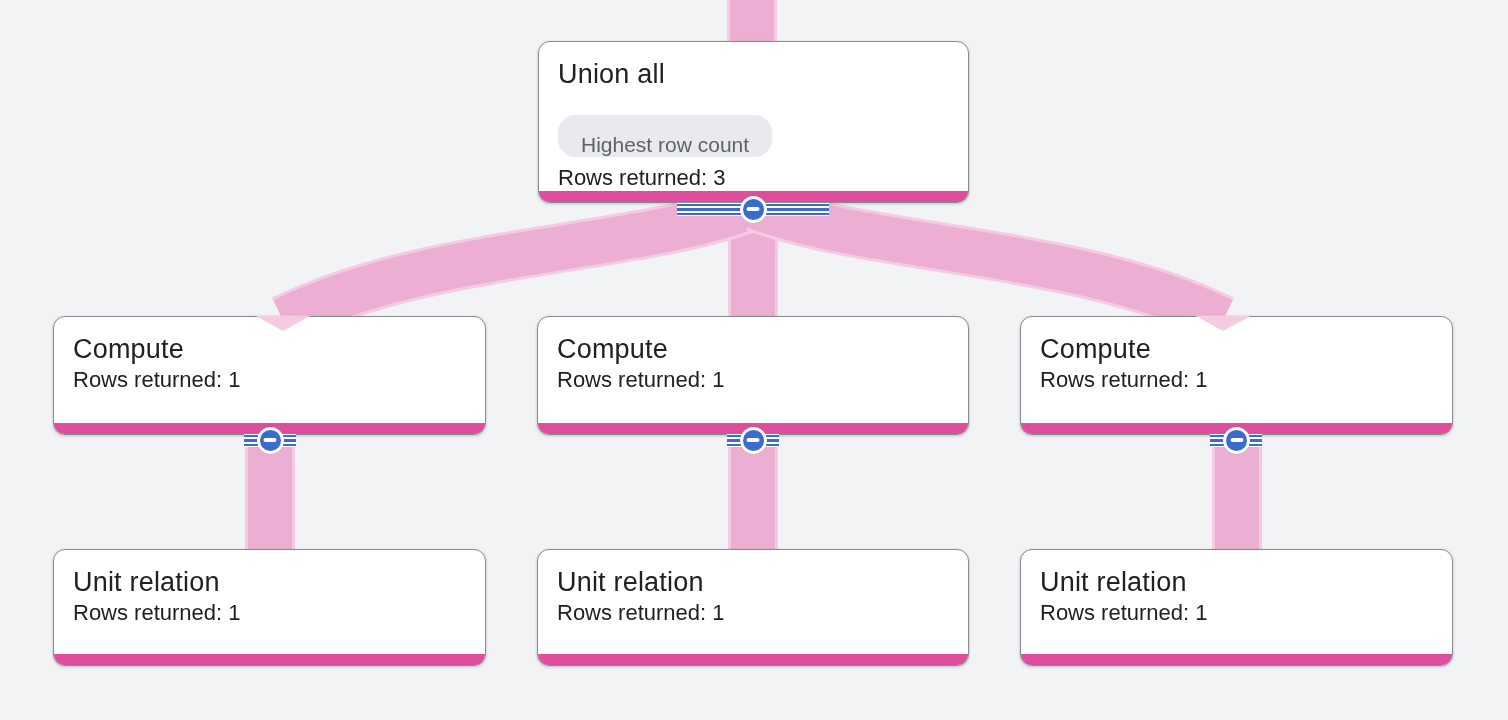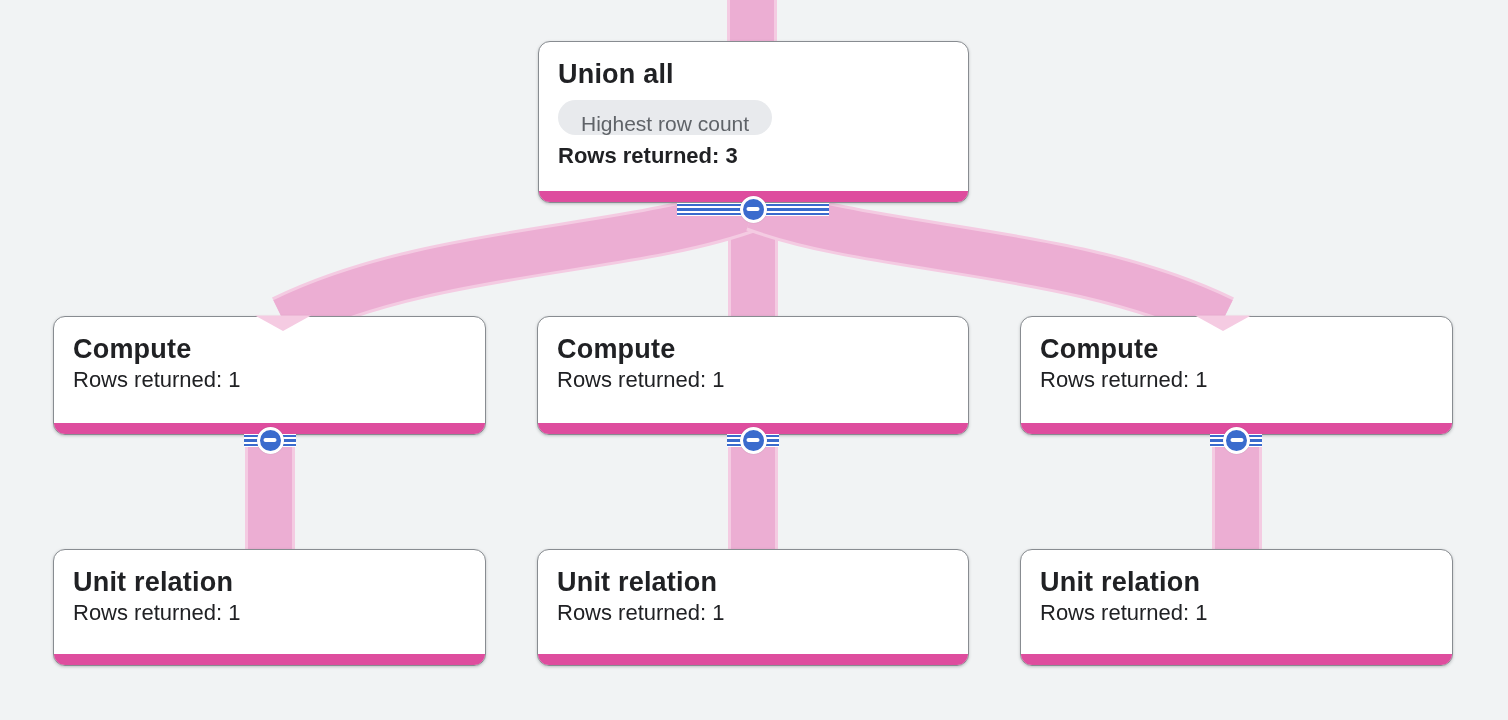--- a/index.html
+++ b/index.html
@@ -27,31 +27,31 @@
     position:absolute;z-index:1;
     background:var(--card);
     border:1.5px solid var(--card-border);
     border-radius:12px;
     box-shadow:0 1px 3px rgba(60,64,67,.28);
     padding:15px 20px 0 19px;
     overflow:hidden;
     cursor:pointer;
   }
   .node-title{
-    font-size:27px;line-height:34px;font-weight:700;color:var(--text);
+    font-size:27px;line-height:34px;font-weight:400;color:var(--text);
     letter-spacing:.2px;
   }
   .badge{
-    display:inline-block;margin-top:9px;
-    height:35px;line-height:35px;padding:6px 23px;
+    display:inline-block;margin-top:24px;
+    height:42px;line-height:35px;padding:12px 23px;
     background:var(--badge-bg);border-radius:17.5px;
     font-size:21px;color:var(--badge-text);
   }
   .node-rows{font-size:22px;line-height:27px;color:var(--text);}
-  .union .node-rows{margin-top:7px;font-weight:bold;}
+  .union .node-rows{margin-top:7px;}
   .node-bar{
     position:absolute;left:0;right:0;bottom:0;height:11px;
     background:var(--accent-bar);
   }
 
   .handle{position:absolute;z-index:3;cursor:pointer;}
   .handle-stripes{
     position:absolute;
     background:linear-gradient(to bottom,
       #ffffff 0 1.5px,

